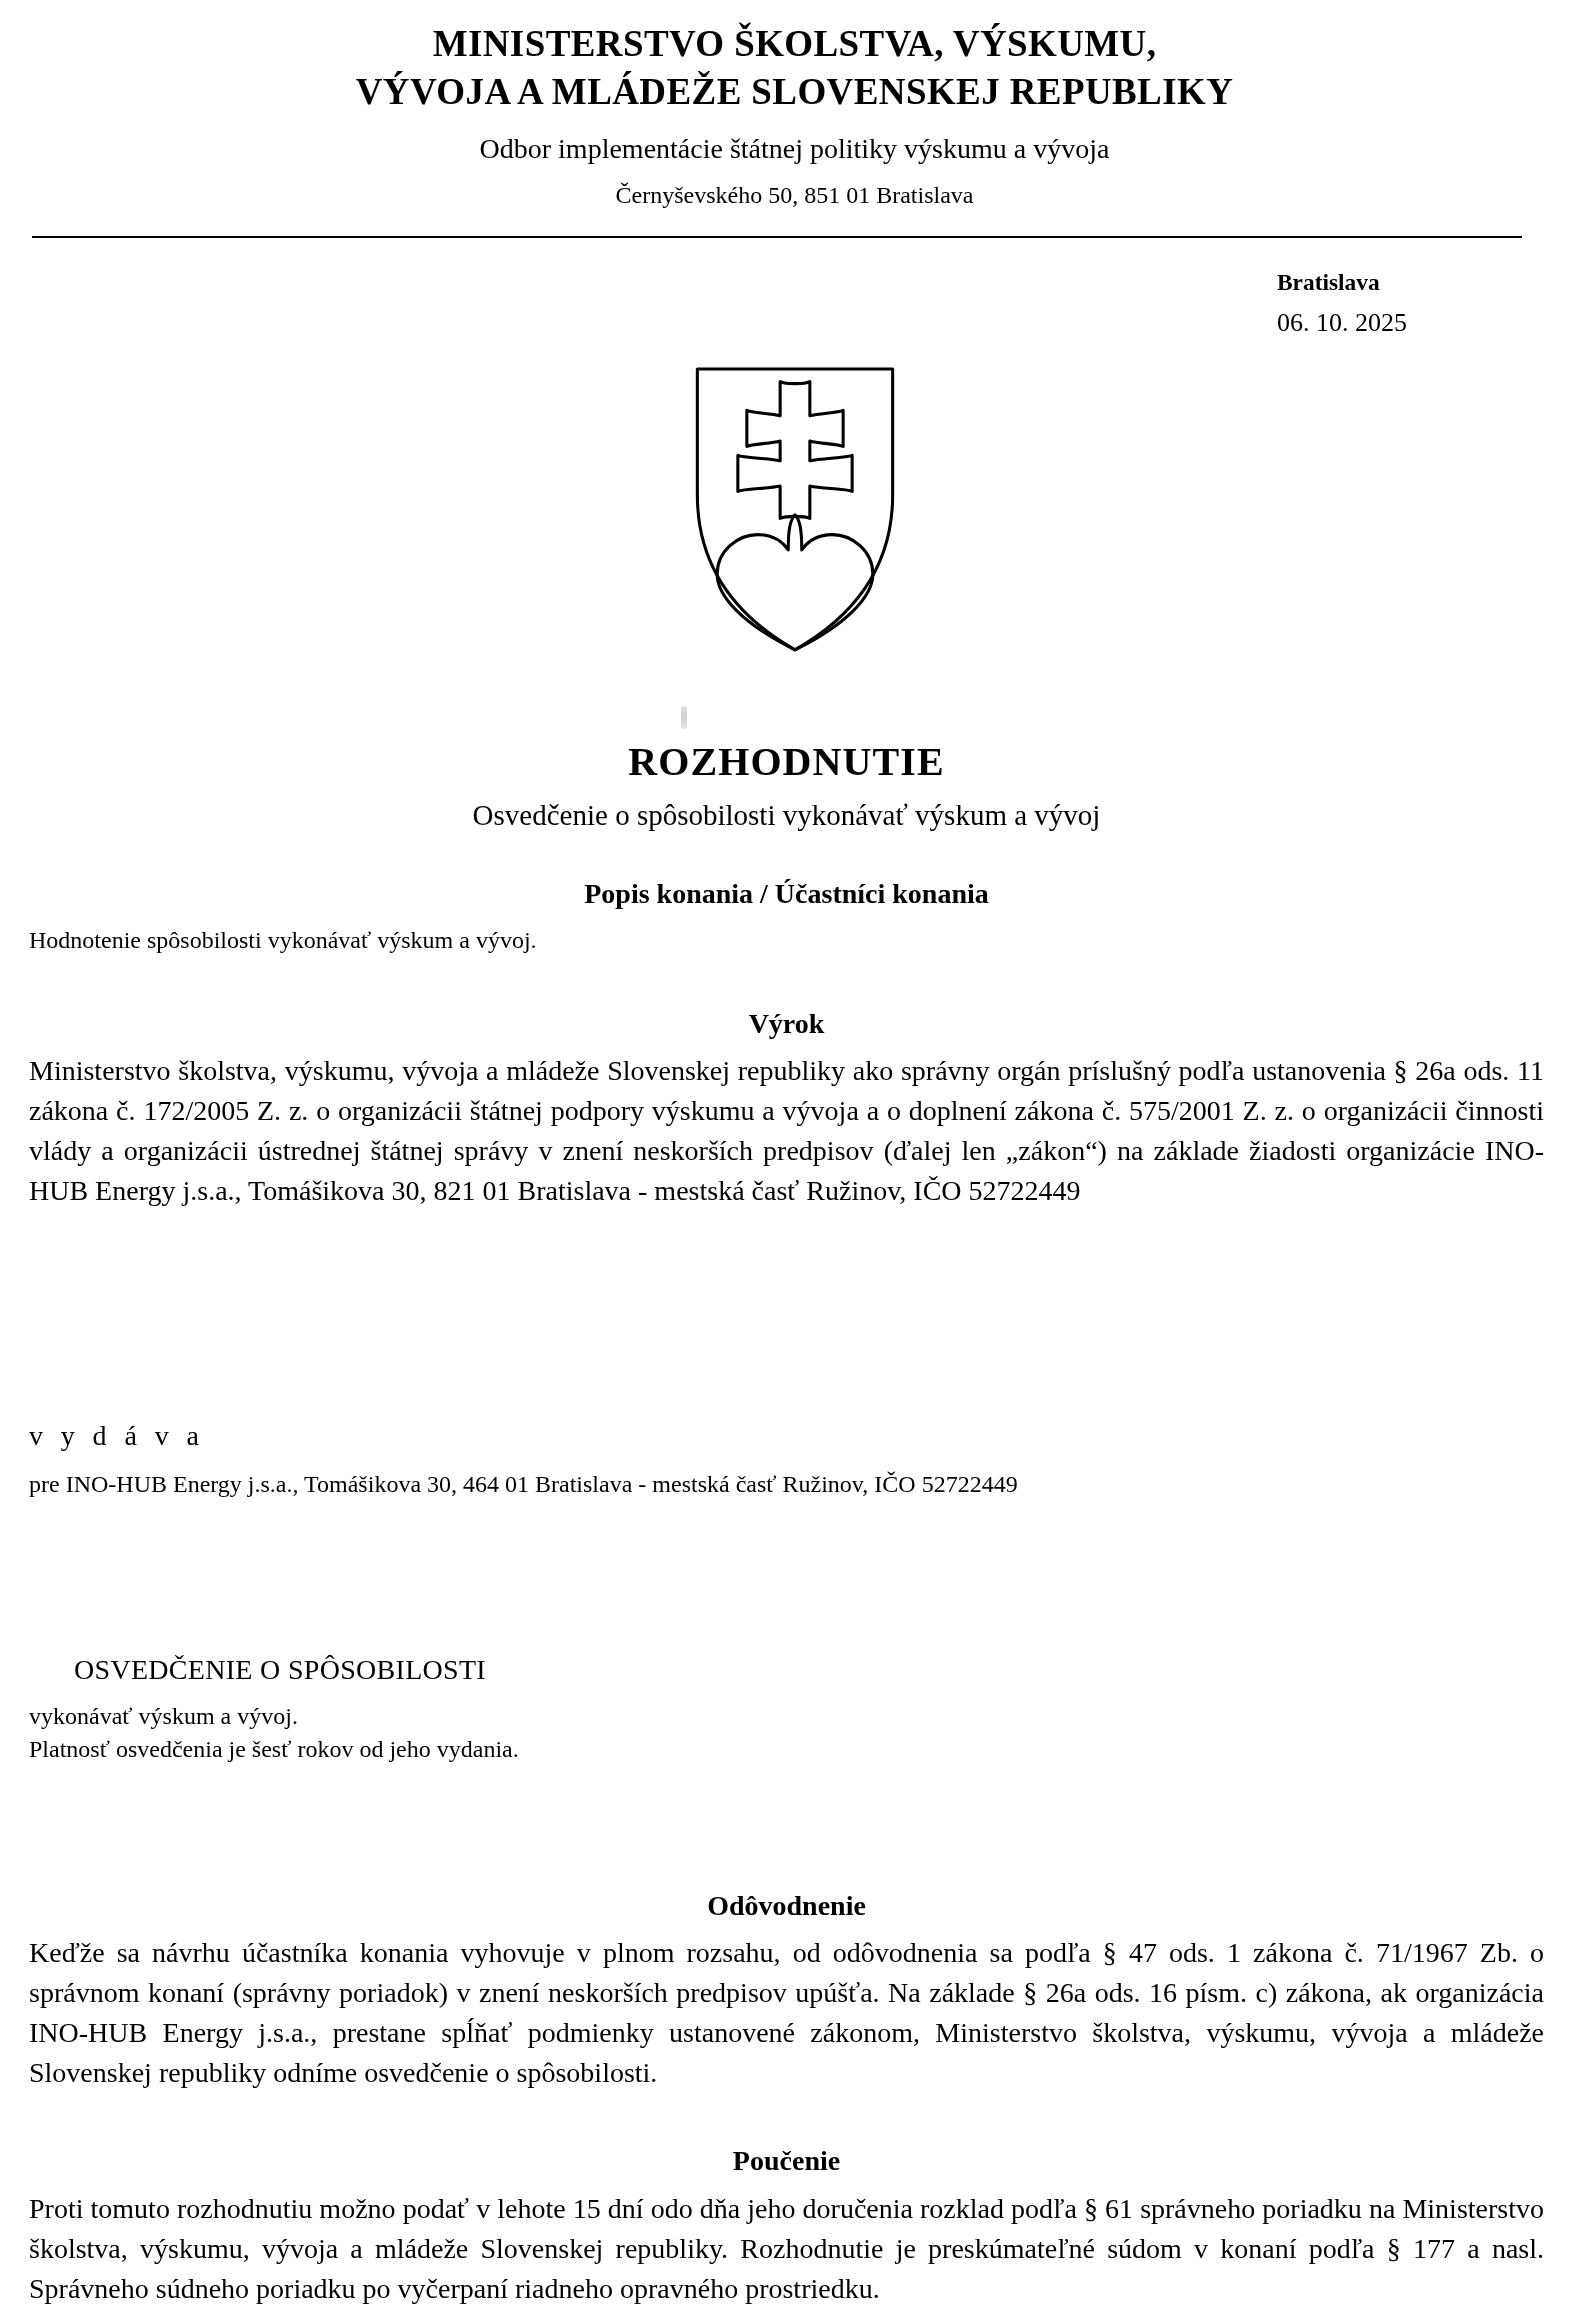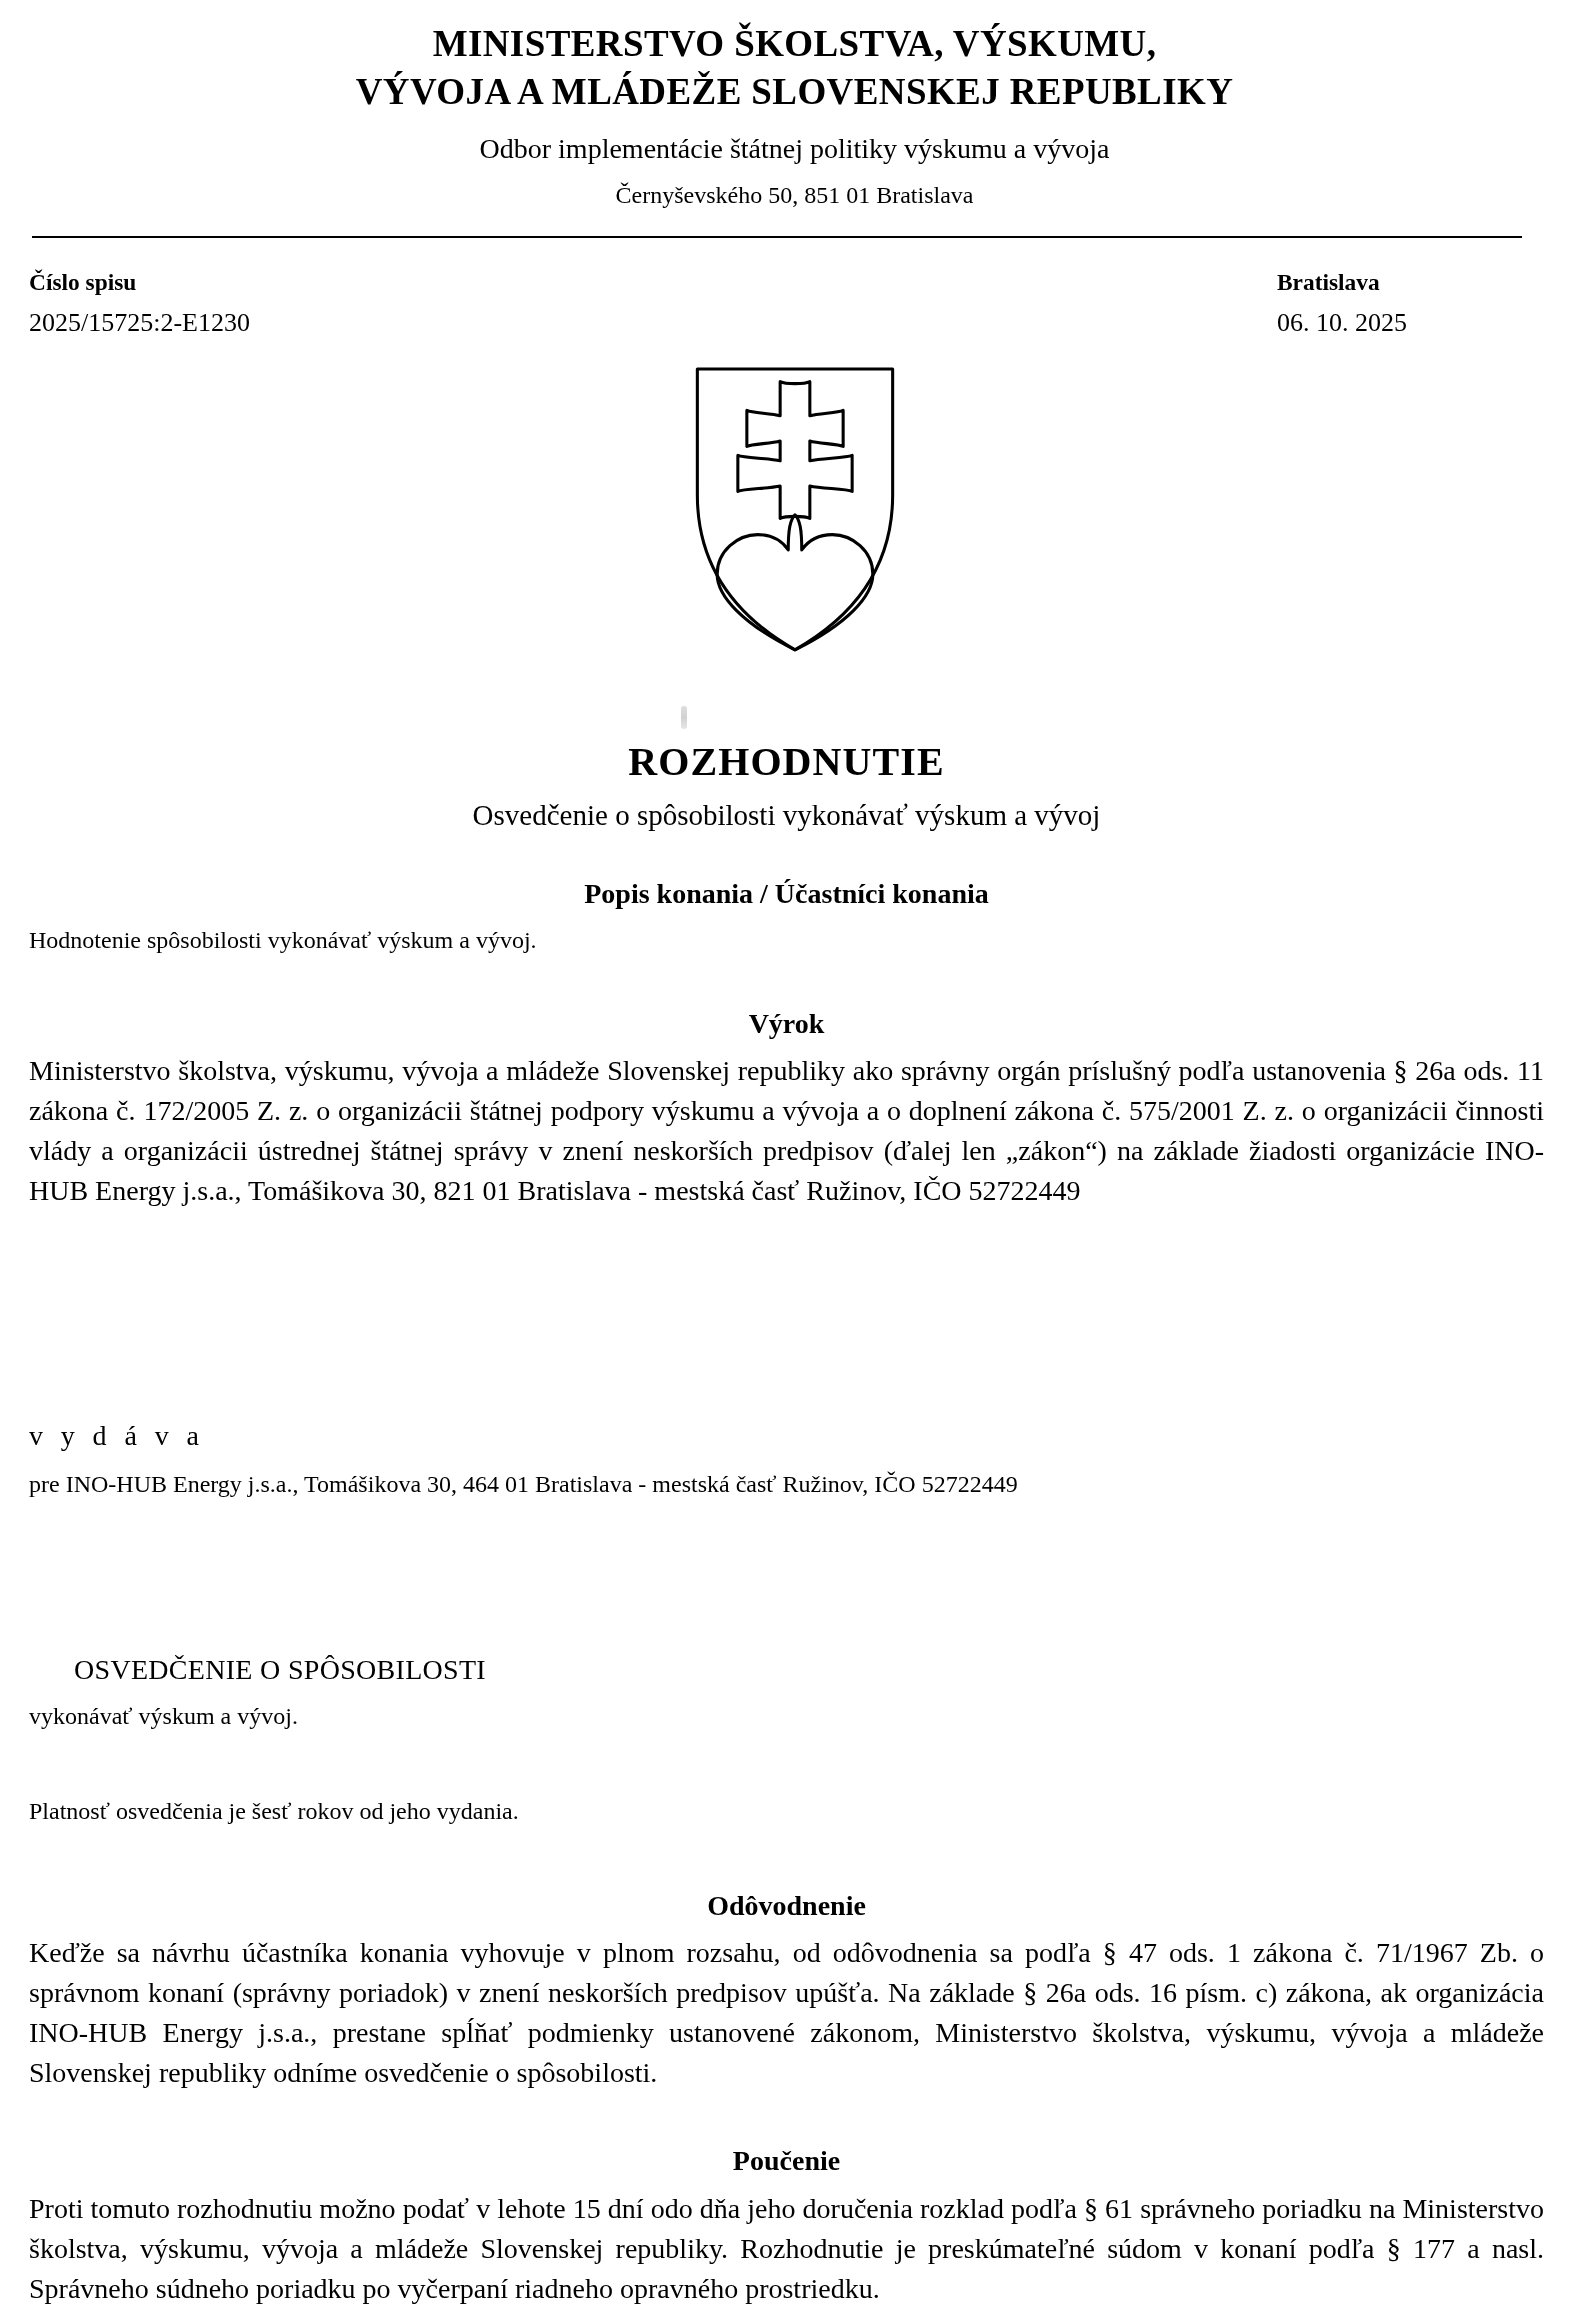--- a/index.html
+++ b/index.html
@@ -168,45 +168,41 @@
 
   .blk { position: absolute; left: 0; width: 1515px; }
   .b-popis      { top: 878px; }
   .b-hodnotenie { top: 923px; }
   .b-vyrok      { top: 1008px; }
   .b-vyrok-text { top: 1051px; }
   .b-vydava     { top: 1420px; }
   .b-pre        { top: 1467px; }
   .b-osved      { top: 1654px; }
   .b-osved2     { top: 1699px; }
-  .b-platnost   { top: 1794px; }
+  .b-platnost   { top: 1732px; }
   .b-odov       { top: 1890px; }
   .b-odov-text  { top: 1933px; }
   .b-pouc       { top: 2145px; }
   .b-pouc-text  { top: 2189px; }
 </style>
 </head>
 <body>
 
 <div class="page">
 
   <div class="letterhead">
     <div class="ministry-line">MINISTERSTVO ŠKOLSTVA, VÝSKUMU,</div>
     <div class="ministry-line">VÝVOJA A MLÁDEŽE SLOVENSKEJ REPUBLIKY</div>
     <div class="department-line">Odbor implementácie štátnej politiky výskumu a vývoja</div>
     <div class="address-line">Černyševského 50, 851 01  Bratislava</div>
   </div>
 
   <div class="rule"></div>
 
   <div class="ref-row">
-    <div class="ref-left">
-      <div class="ref-label">Číslo spisu</div>
-      <div class="ref-value">2025/15725:2-E1230</div>
-    </div>
     <div class="ref-right">
       <div class="ref-label">Bratislava</div>
       <div class="ref-value">06. 10. 2025</div>
     </div>
   </div>
 
   <div class="emblem-wrap">
     <svg class="emblem" viewBox="0 0 273 330" fill="none" stroke="#000000" stroke-width="3.4" stroke-linejoin="round" stroke-linecap="round">
 
       <path d="M 28 10 L 245 10 L 245 150 C 245 228 205 283 136.5 322 C 68 283 28 228 28 150 Z"></path>

